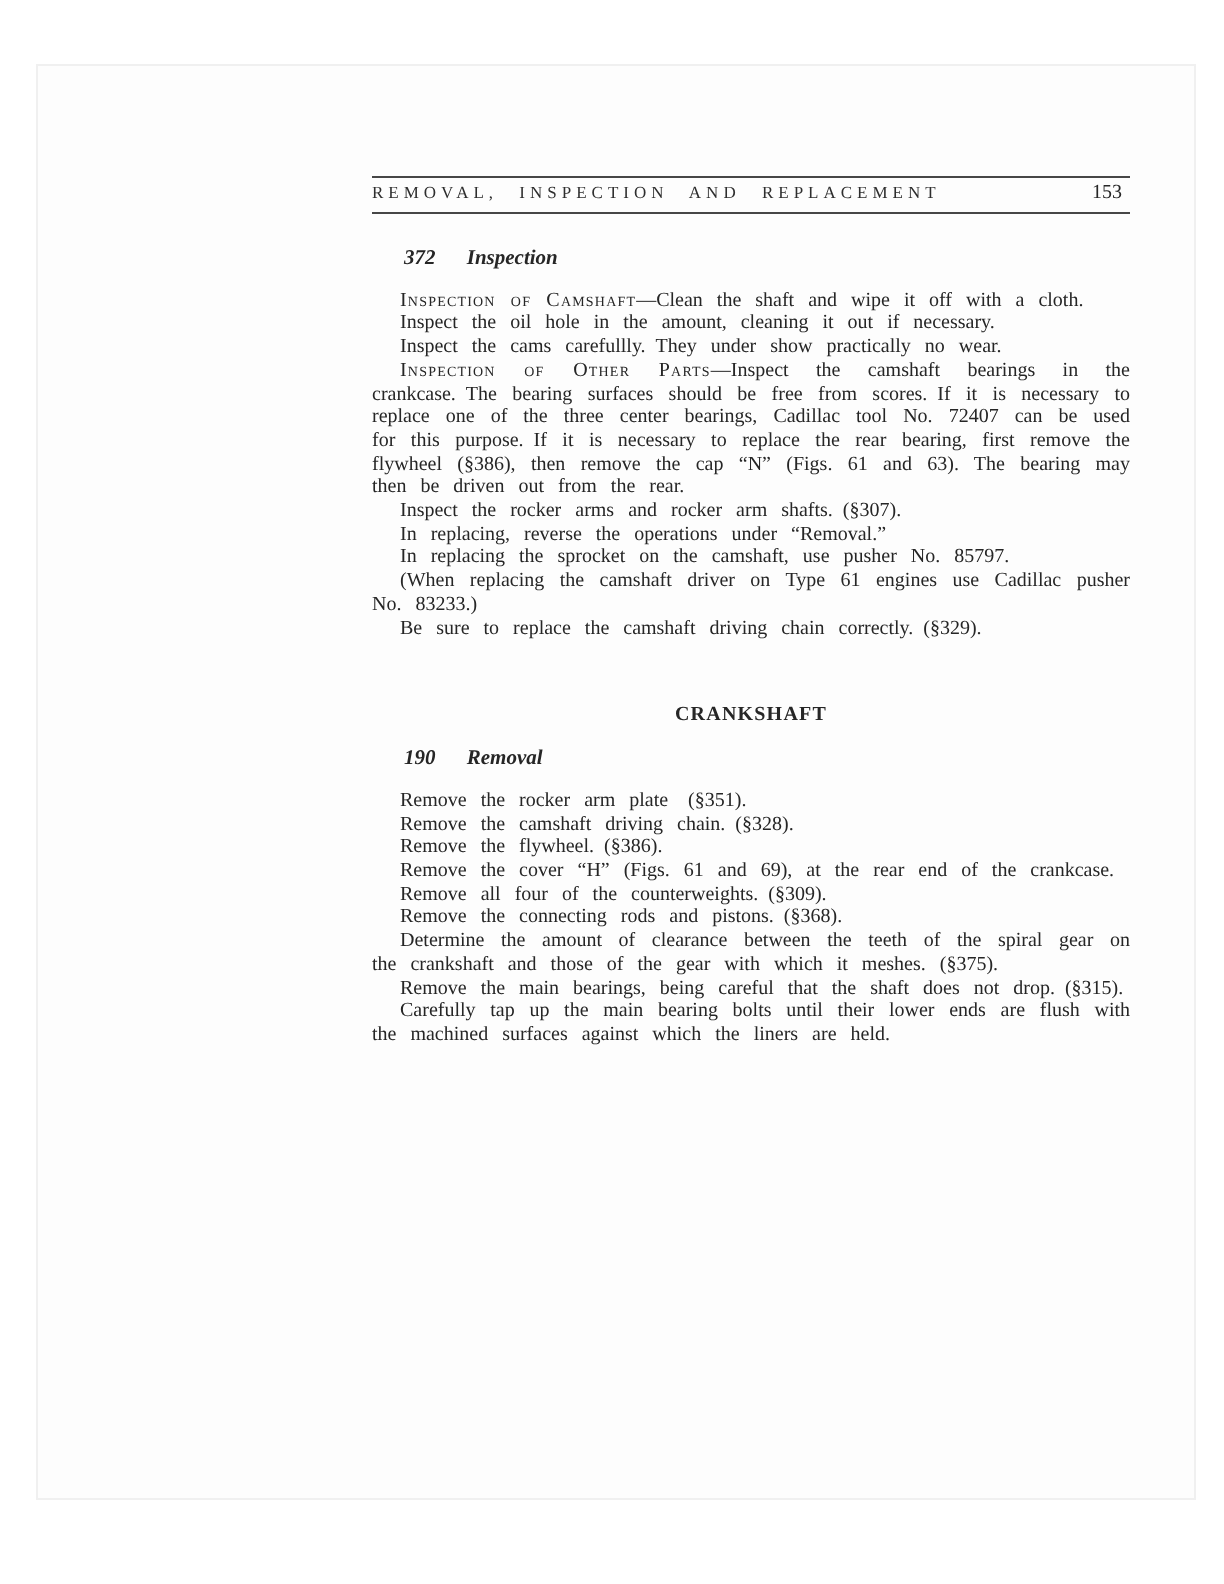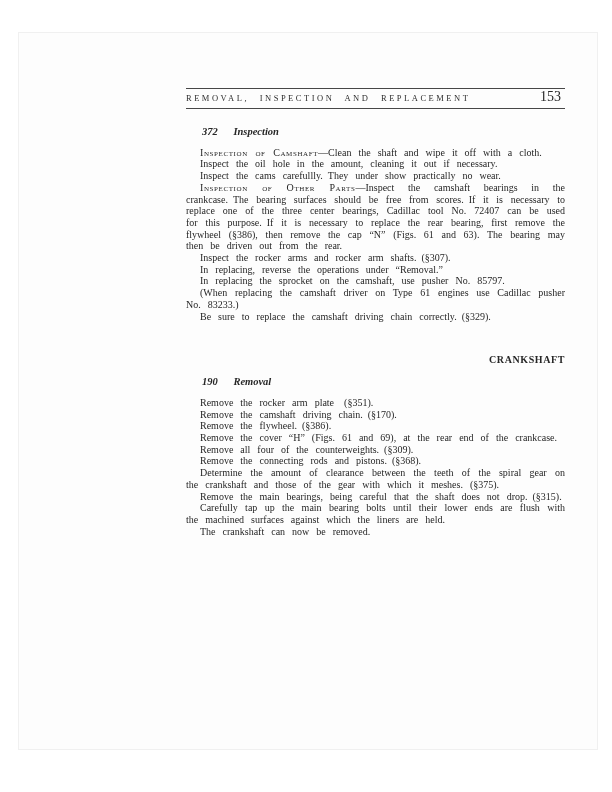--- a/index.html
+++ b/index.html
@@ -41,21 +41,21 @@
     text-align: center;
   }
   .header-title {
     font-size: 8.5px;
     letter-spacing: 2.5px;
     word-spacing: 6px;
     color: #2e2e2e;
     white-space: nowrap;
   }
   .header-page {
-    font-size: 14px;
+    font-size: 10px;
     padding-right: 4px;
     margin-left: 24px;
   }
   .section-heading {
     font-size: 10.5px;
     font-weight: bold;
     font-style: italic;
     margin: 28px 0 9px 16px;
     line-height: 12px;
   }
@@ -72,21 +72,21 @@
     margin: 0;
     text-align: justify;
     text-indent: 14px;
     word-spacing: 4.5px;
   }
   .sc {
     font-variant: small-caps;
     letter-spacing: 0.6px;
   }
   .chapter-heading {
-    text-align: right;
+    text-align: center;
     font-weight: bold;
     font-size: 10px;
     letter-spacing: 0.6px;
     margin: 32px 0 10px 0;
   }
 </style>
 </head>
 <body>
 
 <div class="scan-page"></div>
@@ -122,24 +122,23 @@
   </section>
 
   <h3 class="chapter-heading">CRANKSHAFT</h3>
 
   <section>
     <h2 class="section-heading after-chapter">
       <span class="section-number">190</span>
       <span class="section-title">Removal</span>
     </h2>
     <p class="para">Remove the rocker arm plate (§351).</p>
-    <p class="para">Remove the camshaft driving chain. (§170).</p>
+    <p class="para">Remove the camshaft driving chain. (§328).</p>
     <p class="para">Remove the flywheel. (§386).</p>
     <p class="para">Remove the cover “H” (Figs. 61 and 69), at the rear end of the crankcase.</p>
     <p class="para">Remove all four of the counterweights. (§309).</p>
     <p class="para">Remove the connecting rods and pistons. (§368).</p>
     <p class="para">Determine the amount of clearance between the teeth of the spiral gear on the crankshaft and those of the gear with which it meshes. (§375).</p>
     <p class="para">Remove the main bearings, being careful that the shaft does not drop. (§315).</p>
     <p class="para">Carefully tap up the main bearing bolts until their lower ends are flush with the machined surfaces against which the liners are held.</p>
-    <p class="para">The crankshaft can now be removed.</p>
   </section>
 
 </div>
 
 </body></html>

